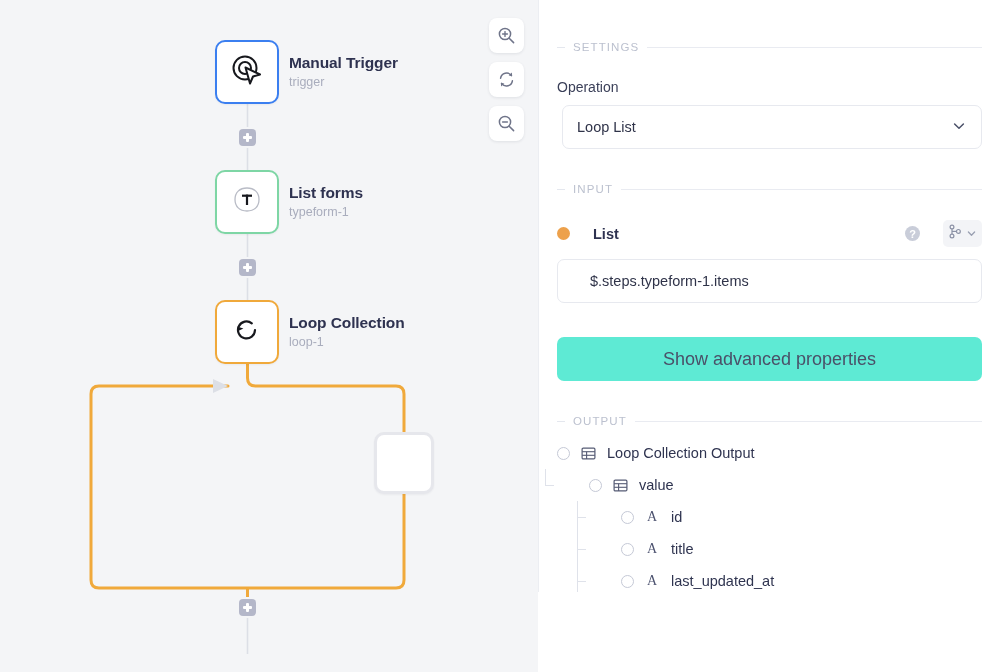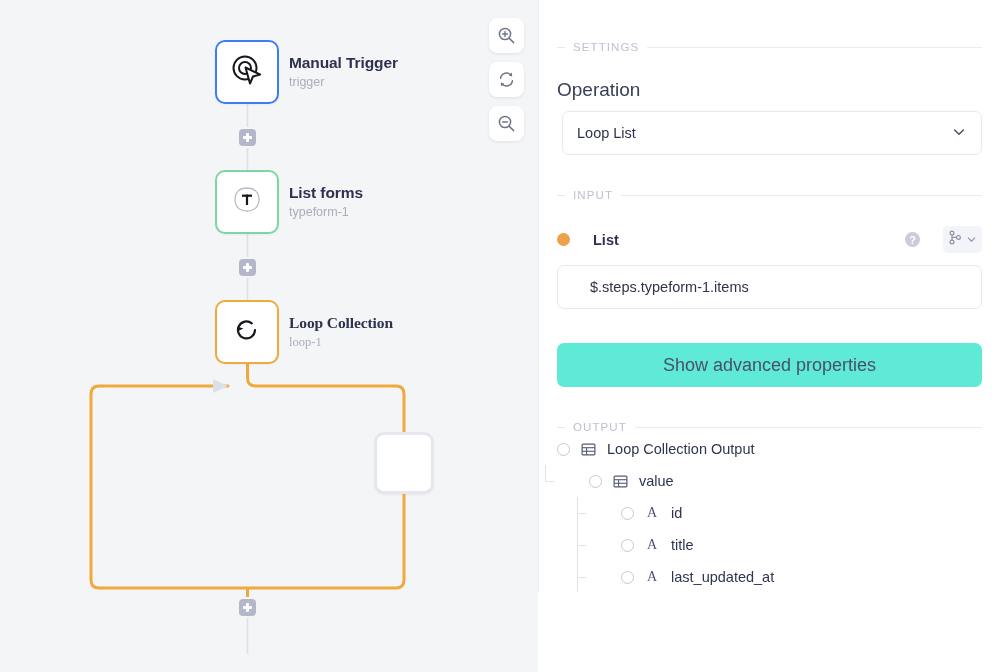--- a/index.html
+++ b/index.html
@@ -152,21 +152,21 @@
     font-weight: normal;
     white-space: nowrap;
   }
   .section-head .rule {
     flex: 1 1 auto;
     height: 1px;
     background: #e9ebf1;
   }
 
   .field-label {
-    font-size: 19px;
+    font-size: 14px;
     color: #3a3f58;
     padding: 0 18px;
   }
 
   .select-box, .text-box {
     margin: 0 18px;
     height: 44px;
     border: 1px solid #e7e9ef;
     border-radius: 7px;
     background: #ffffff;
@@ -349,21 +349,21 @@
     <div class="plus-chip" style="left:239px; top:259px;"></div>
 
     <div class="node loop" style="left:215px; top:300px;">
       <span>
         <svg width="36" height="36" viewBox="0 0 36 36" fill="none">
           <path d="M10 18 A8.5 8.5 0 1 1 13.2 24.7" stroke="#17181d" stroke-width="2.2" fill="none" stroke-linecap="round" transform="rotate(180 18 18)"></path>
           <path d="M8 14.5 L10.2 18.6 L14.4 16.6 Z" fill="#17181d"></path>
         </svg>
       </span>
     </div>
-    <div class="node-label" style="left:289px; top:308px; height:48px;font-family:Liberation Serif, serif;">
+    <div class="node-label" style="left:289px; top:308px; height:48px;">
       <div class="node-title">Loop Collection</div>
       <div class="node-sub">loop-1</div>
     </div>
 
     <div class="node blank" style="left:374px; top:432px; width:60px; height:62px;"></div>
 
     <div class="plus-chip" style="left:239px; top:599px;"></div>
 
     <div class="zoom-controls">
       <div class="zoom-btn">
@@ -447,21 +447,21 @@
     <div class="adv-btn" style="margin-top:34px;">
       <span>Show advanced properties</span>
     </div>
 
     <div class="section-head" style="margin-top:34px;">
       <span class="dash"></span>
       <span class="label">OUTPUT</span>
       <span class="rule"></span>
     </div>
 
-    <div class="tree" style="margin-top:0;" id="output-tree">
+    <div class="tree" style="margin-top:10px;" id="output-tree">
         <div class="tree-row" style="padding-left: 0px;">
           <span class="tree-circle"></span>
           <span class="tree-type">
             <svg width="15" height="15" viewBox="0 0 15 15" fill="none">
               <rect x="1.1" y="2.1" width="12.8" height="10.8" rx="1.1" stroke="#555b74" stroke-width="1.2"></rect>
               <line x1="1.1" y1="5.7" x2="13.9" y2="5.7" stroke="#555b74" stroke-width="1.1"></line>
               <line x1="1.1" y1="9.3" x2="13.9" y2="9.3" stroke="#555b74" stroke-width="1.1"></line>
               <line x1="5.6" y1="5.7" x2="5.6" y2="12.9" stroke="#555b74" stroke-width="1.1"></line>
             </svg>
           </span>

